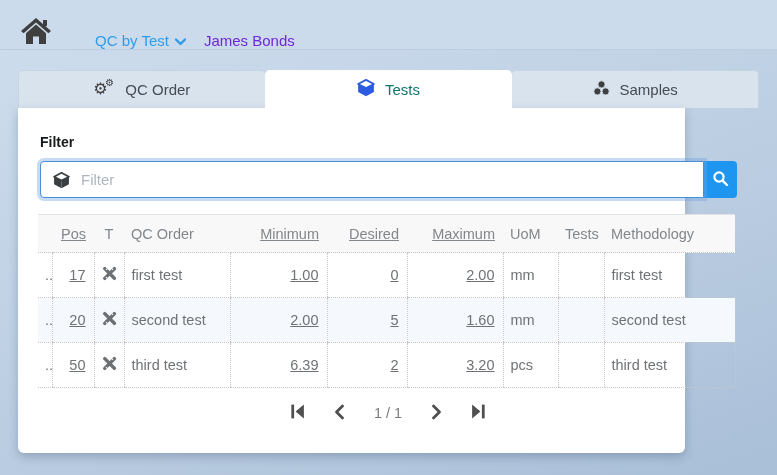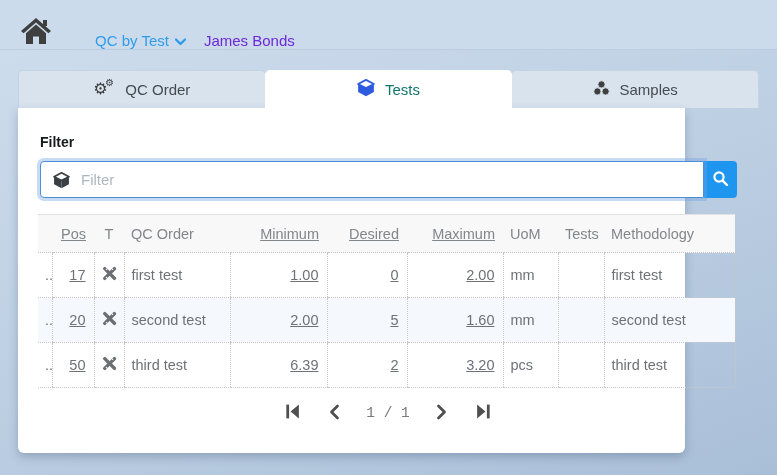--- a/index.html
+++ b/index.html
@@ -80,21 +80,21 @@
   .grid tbody td:last-child { border-right:1px dotted #c7c7c7; }
   .grid tr.alt td { background:#f5f8fc; }
   .al { text-align:left; padding-left:7px; }
   .ar { text-align:right; padding-right:8px;text-decoration:underline; }
   .ac { text-align:center; }
   .expander-cell { color:#8a8a8a; cursor:pointer; }
 
   
   .pagination {
     position:absolute; left:0; top:292px; width:740px; height:26px;
-    display:flex; align-items:center; justify-content:center; gap:22px;font-family:Liberation Mono, monospace;
+    display:flex; align-items:center; justify-content:center; gap:22px;
   }
   .pg-btn { background:none; border:none; cursor:pointer; display:flex; align-items:center; padding:2px; }
   .page-indicator { color:#7a7a7a; font-size:14.5px; min-width:34px; text-align:center; }
 </style>
 </head>
 <body>
 
 <header class="topbar">
   <button class="home-btn">
     <span>

